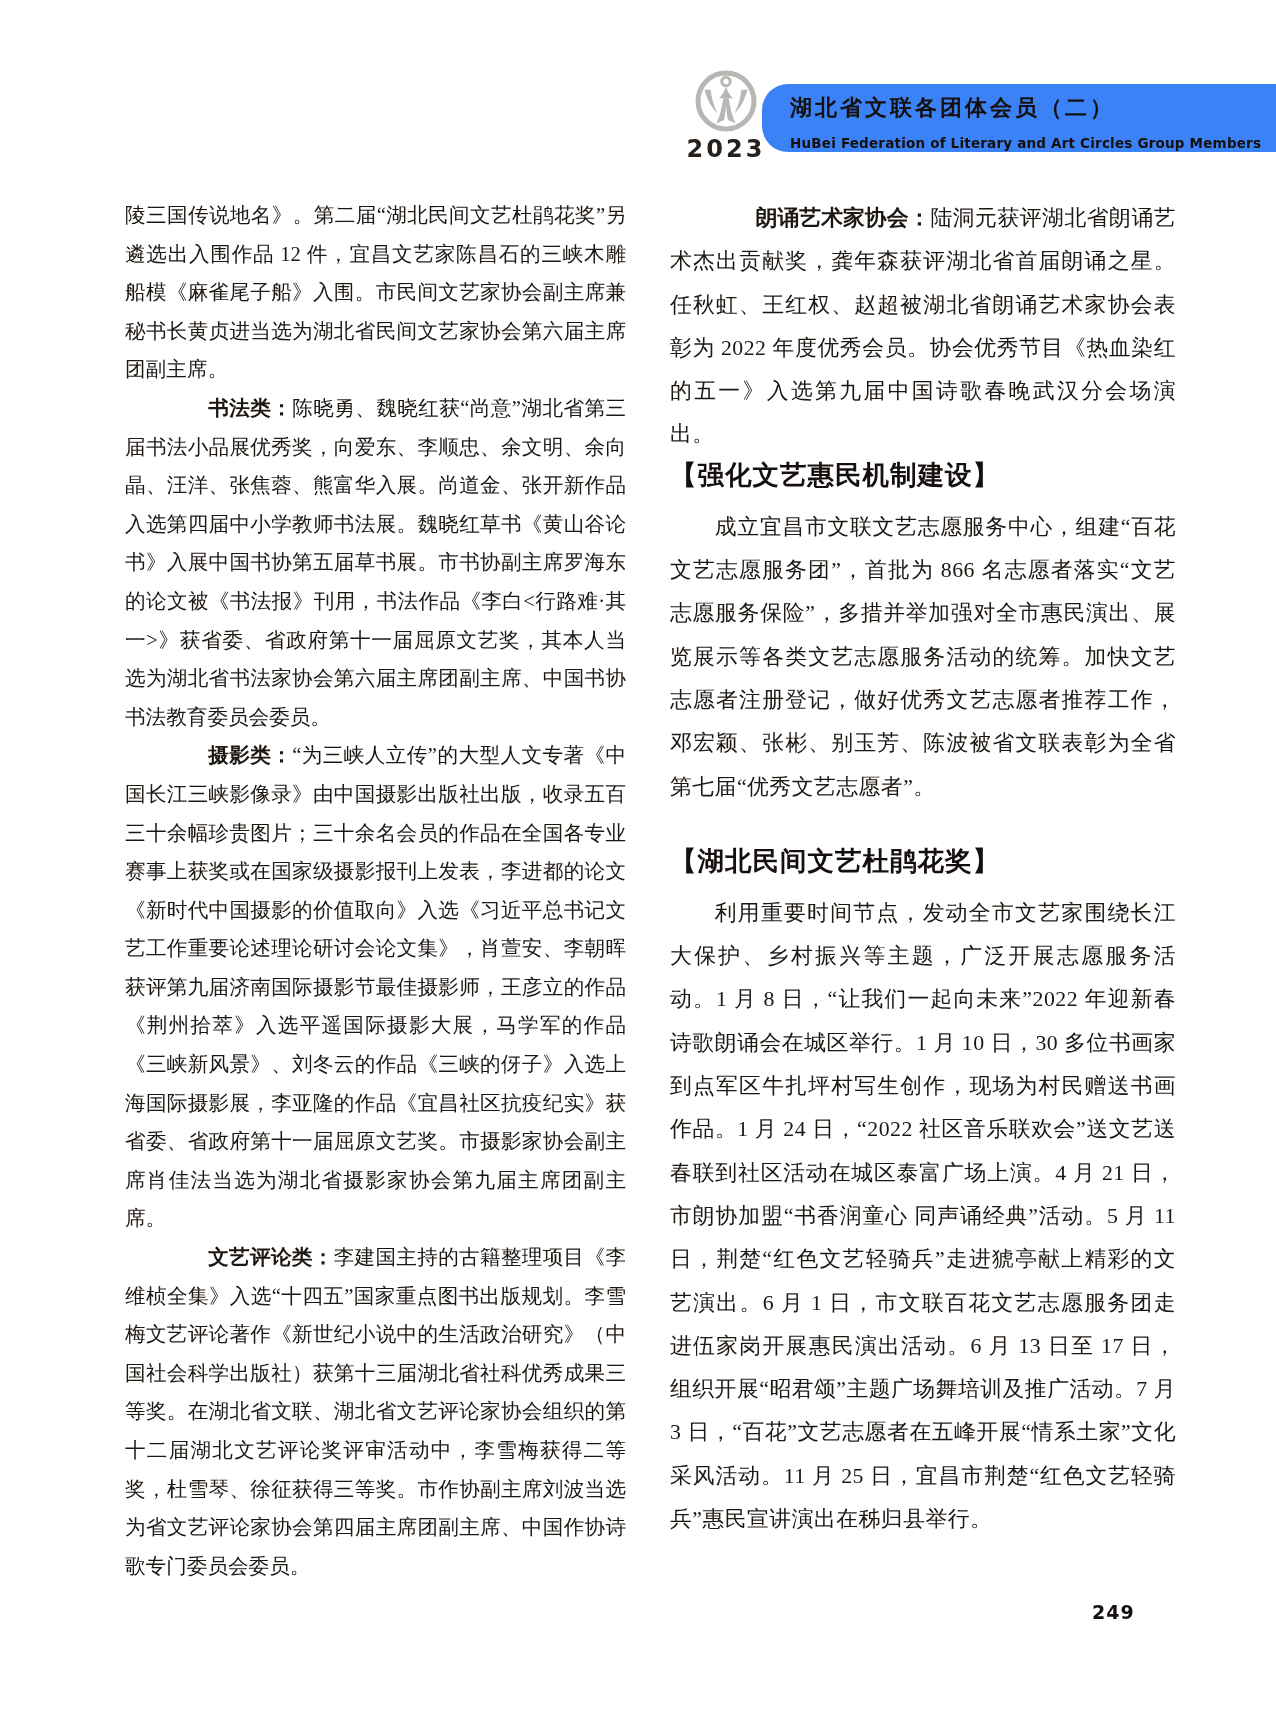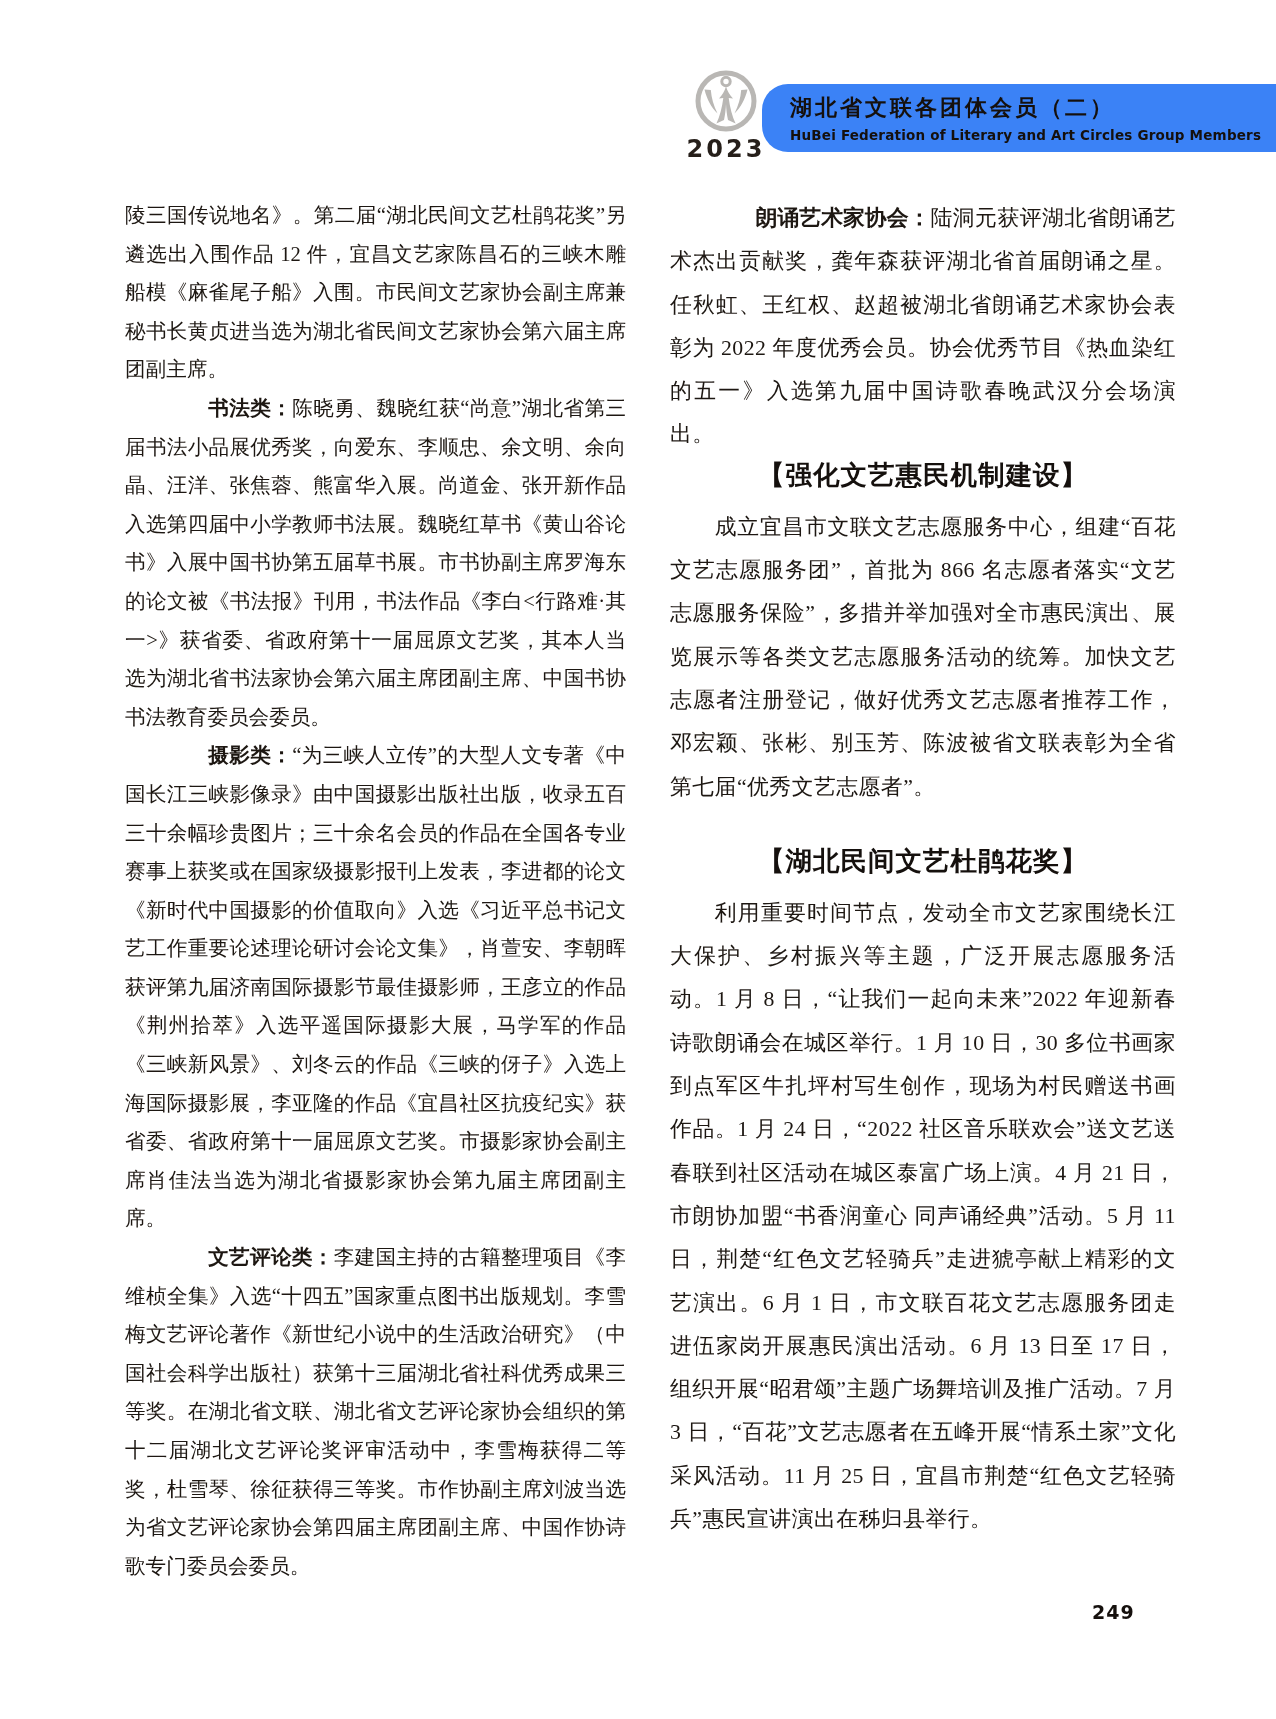--- a/index.html
+++ b/index.html
@@ -18,40 +18,40 @@
   }
   .header-band {
     position:absolute; left:762px; top:84px; width:514px; height:68px;
     background:#3b82f6; border-radius:26px 0 0 26px; padding:9px 0 0 28px;
   }
   .band-title-cn {
     font-family:"DejaVu Sans","Liberation Sans",sans-serif; font-weight:bold;
     font-size:22px; letter-spacing:3px; color:#15100d; white-space:nowrap;
   }
   .band-title-en {
-    margin-top:4px; font-family:"DejaVu Sans","Liberation Sans",sans-serif;
+    margin-top:12px; font-family:"DejaVu Sans","Liberation Sans",sans-serif;
     font-weight:bold; font-size:13.5px; letter-spacing:0.2px; color:#15100d; white-space:nowrap;
   }
   
   .col { position:absolute; top:196px; text-align:justify;margin-left:13px; }
   .col-left  { left:112px; width:501px; font-size:20.6px; line-height:38.6px; }
   .col-right { left:657px; width:506px; font-size:21.8px; line-height:43.3px; letter-spacing:0.5px; }
   .body-p { text-indent:2.05em; }
   .body-p.no-indent { text-indent:0; }
   .lead {
     font-family:"DejaVu Sans","Liberation Sans",sans-serif;
     font-weight:bold; letter-spacing:0;padding-left:41px;
   }
   .chapter-title {
     margin:45px 0 42px; text-align:center; text-indent:0;
     font-family:"DejaVu Sans","Liberation Sans",sans-serif; font-weight:bold;
     font-size:40px; letter-spacing:8px; line-height:52px; color:#15100d;
   }
   .section-heading {
-    margin:34px 0 13px; text-indent:0; text-align:center;
+    margin:34px 0 13px; text-indent:0; text-align:left;
     font-family:"DejaVu Sans","Liberation Sans",sans-serif; font-weight:bold;
     font-size:26.5px; letter-spacing:1px; line-height:36px; color:#15100d;
   }
   .section-heading:first-of-type { margin-top:0; }
   
   .page-number {
     position:absolute; left:1092px; top:1601px;
     font-family:"DejaVu Sans","Liberation Sans",sans-serif; font-weight:bold;
     font-size:19px; letter-spacing:1px; color:#15100d;
   }

